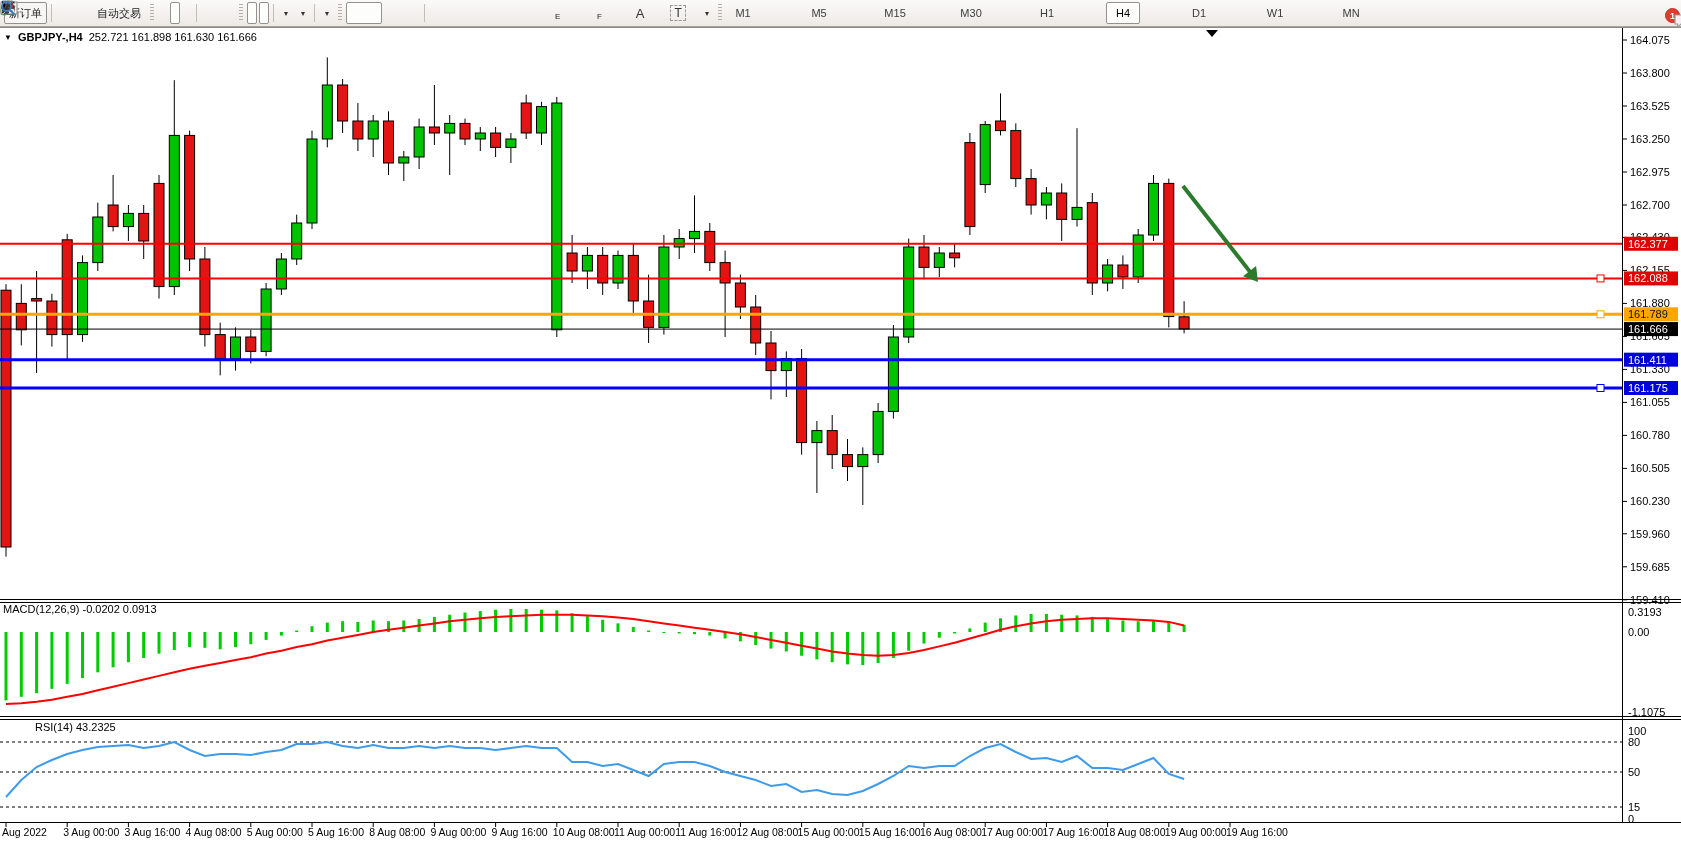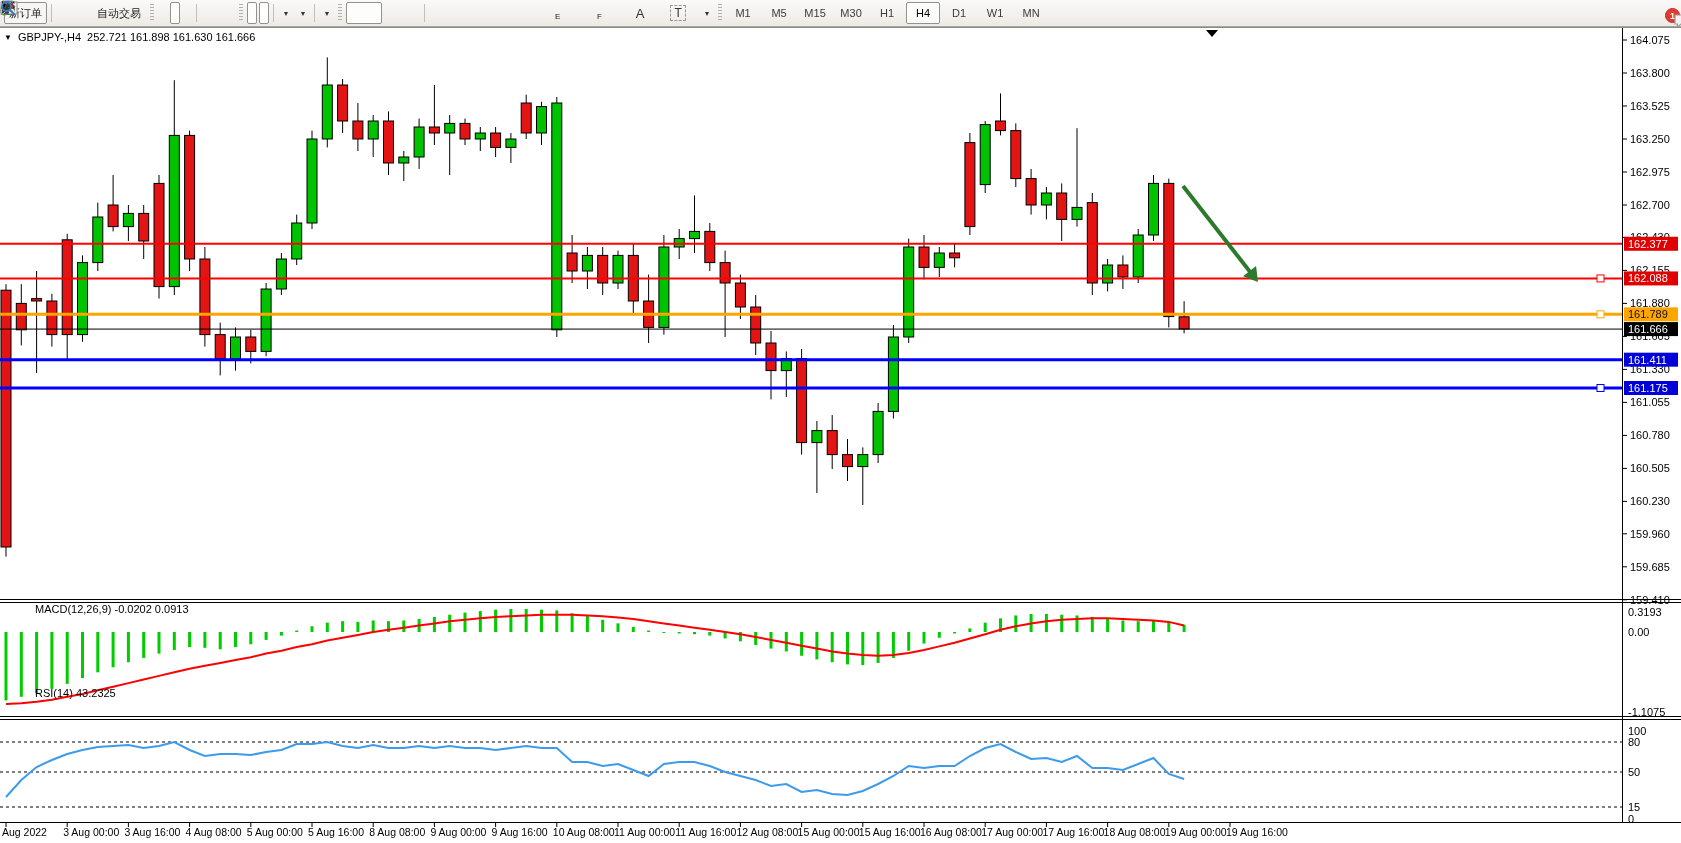--- a/index.html
+++ b/index.html
@@ -232,21 +232,21 @@
   </div>
   <div class="tb-btn">
     <svg width="16" height="16" viewBox="0 0 16 16">
       <polygon points="3,13 3,6 5.5,8.5 8,3 10,4 7.5,9.5 11,9" fill="#333"></polygon>
       <polygon points="13,3 13,8 10.5,6" fill="#b03030"></polygon>
     </svg>
     <span class="tb-caret">▾</span>
   </div>
   <div class="tb-grip"></div>
 
-  <div id="tf-group" style="display:flex;align-items:center;">
+  <div id="tf-group" style="display:flex;align-items:center;gap:40px;">
       <div class="tf-btn">M1</div>
       <div class="tf-btn">M5</div>
       <div class="tf-btn">M15</div>
       <div class="tf-btn">M30</div>
       <div class="tf-btn">H1</div>
       <div class="tf-btn selected">H4</div>
       <div class="tf-btn">D1</div>
       <div class="tf-btn">W1</div>
       <div class="tf-btn">MN</div>
     </div>
@@ -260,28 +260,28 @@
       <svg width="18" height="16" viewBox="0 0 18 16">
         <path d="M2 2 h13 v9 h-7 l-3.5 3 v-3 h-2.5 z" fill="#f2f2f2" stroke="#9a9a9a" stroke-width="1.2"></path>
       </svg>
       <div class="badge">1</div>
     </div>
   </div>
 </div>
 
 <div class="chart-title">
   <span style="font-size:8px;">▼</span>
-  <span style="font-weight:400;">GBPJPY-,H4</span>
+  <span style="font-weight:700;">GBPJPY-,H4</span>
   <span>252.721 161.898 161.630 161.666</span>
 </div>
-<div class="pane-label" style="top:603px;margin-left:32px;">
+<div class="pane-label" style="top:603px;">
   <span>MACD(12,26,9)</span>
   <span>-0.0202 0.0913</span>
 </div>
-<div class="pane-label" style="top:687px;padding-left:32px;">
+<div class="pane-label" style="top:721px;padding-left:32px;">
   <span>RSI(14)</span>
   <span>43.2325</span>
 </div>
 
 <svg id="chart-svg" width="1681" height="843" viewBox="0 0 1681 843">
     <rect x="0" y="27" width="1681" height="816" fill="#ffffff"></rect>
     <line x1="0" y1="742" x2="1622" y2="742" stroke="#000" stroke-width="1" stroke-dasharray="3,3"></line>
     <line x1="0" y1="772" x2="1622" y2="772" stroke="#000" stroke-width="1" stroke-dasharray="3,3"></line>
     <line x1="0" y1="807" x2="1622" y2="807" stroke="#000" stroke-width="1" stroke-dasharray="3,3"></line>
     <g>

